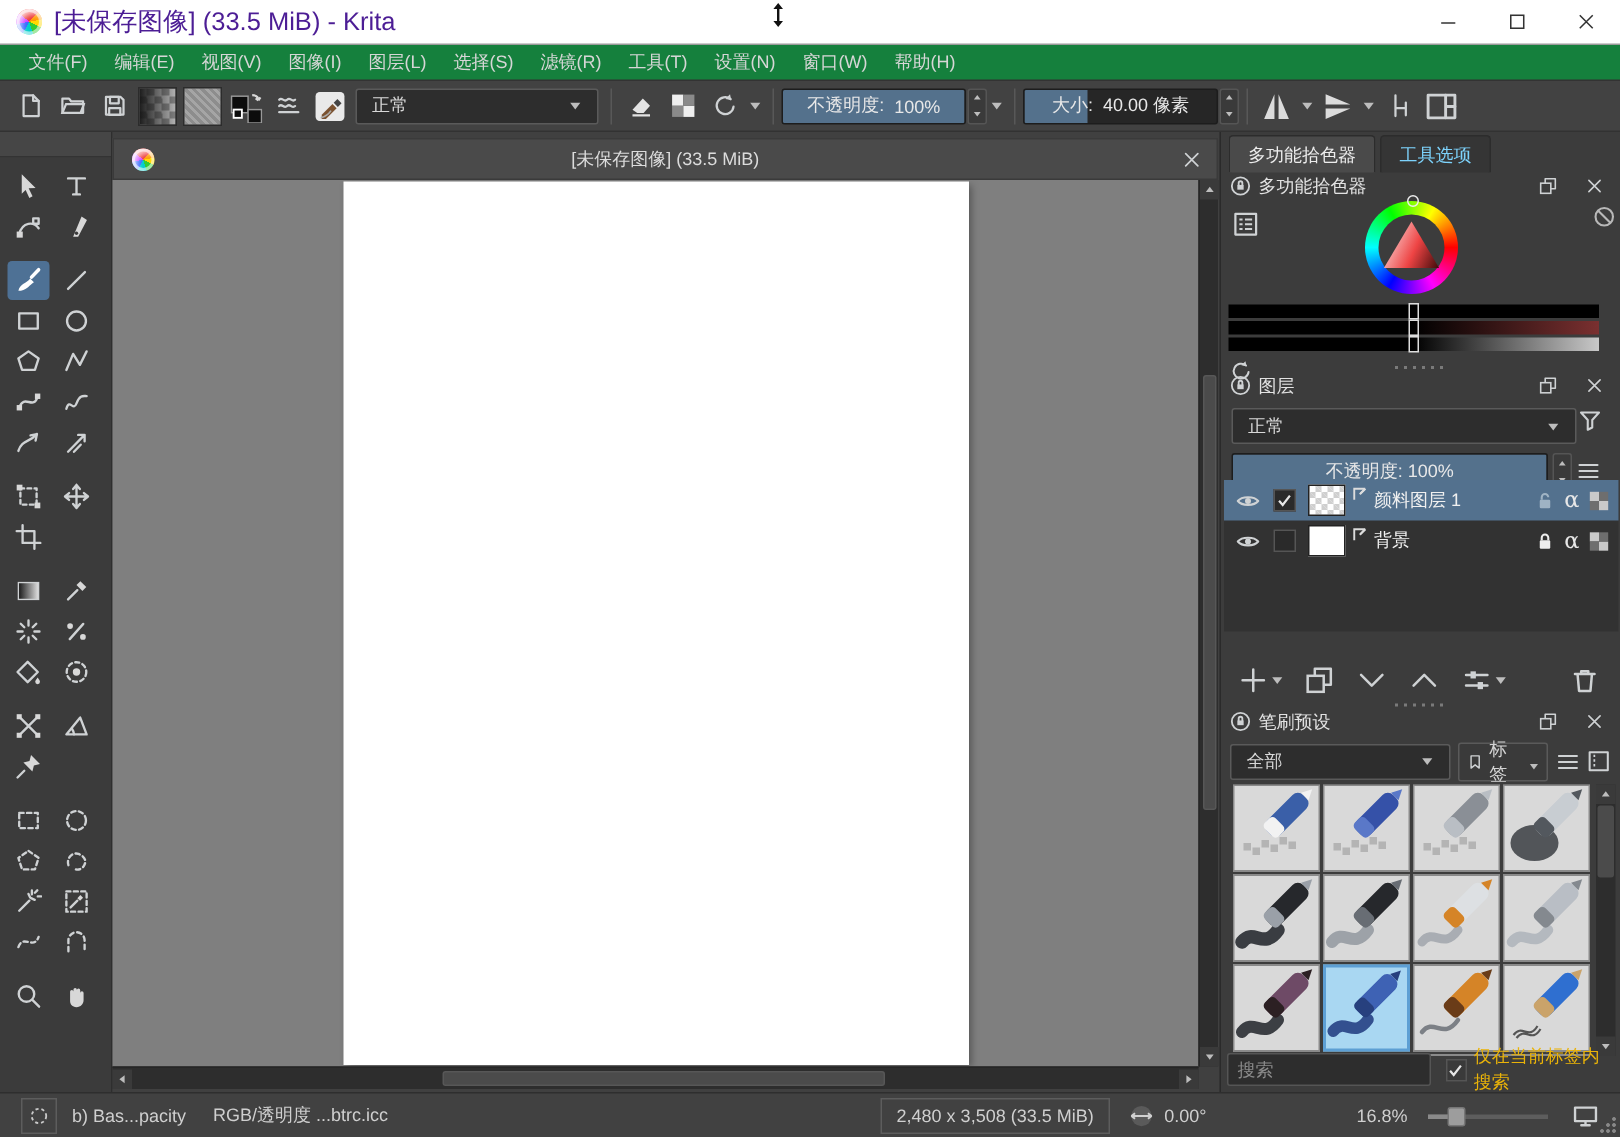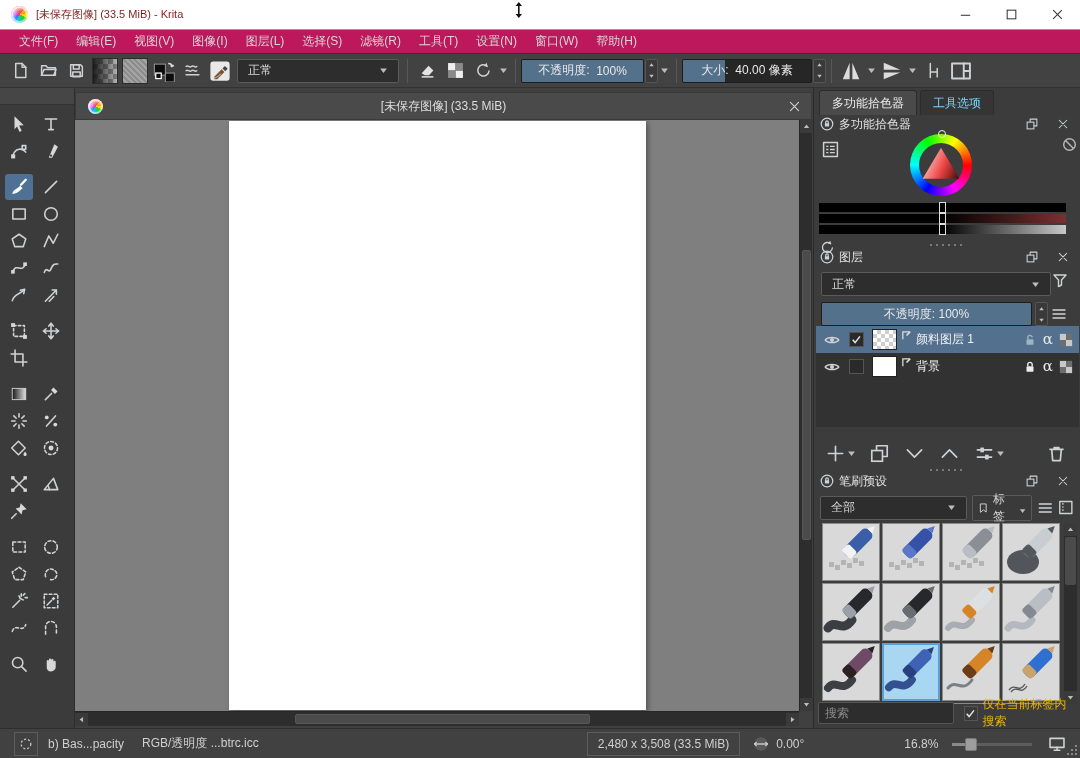--- a/index.html
+++ b/index.html
@@ -9,28 +9,28 @@
   .abs{position:absolute;}
   .icon{display:inline-flex;align-items:center;justify-content:center;}
   .icon svg{width:100%;height:100%;display:block;}
 
   
   .titlebar{left:0;top:0;width:1080px;height:30px;background:#ffffff;color:#111;
             display:flex;align-items:center;border-bottom:1px solid #9a9a9a;box-sizing:border-box;}
   .krita-logo{width:17px;height:17px;border-radius:50%;margin:0 8px 0 11px;
       background:conic-gradient(#e33 0 12%,#f90 12% 22%,#ffd900 22% 32%,#3c3 32% 45%,#0cc 45% 58%,#36f 58% 72%,#c3f 72% 86%,#e33 86% 100%);
       box-shadow:inset 0 0 0 2px rgba(255,255,255,.55), inset 3px 3px 4px rgba(255,255,255,.8);}
-  .win-title{font-size:11px;color:#7f1d1d;}
+  .win-title{font-size:17px;color:#4c1d95;}
   .win-btns{margin-left:auto;display:flex;height:100%;}
   .win-btn{width:46px;height:100%;display:flex;align-items:center;justify-content:center;}
   .win-btn .icon{width:11px;height:11px;}
   .mouse-cursor{left:514px;top:2px;width:12px;height:20px;}
 
   
-  .menubar{left:0;top:30px;width:1080px;height:24px;background:#be185d;display:flex;align-items:center;padding-left:10px;box-sizing:border-box;border-bottom:1px solid #333;}
+  .menubar{left:0;top:30px;width:1080px;height:24px;background:#15803d;display:flex;align-items:center;padding-left:10px;box-sizing:border-box;border-bottom:1px solid #333;}
   .menu-item{padding:0 9px;height:100%;display:flex;align-items:center;color:#d6d6d6;cursor:default;}
 
   
   .toolbar{left:0;top:54px;width:1080px;height:34px;background:#424242;border-bottom:1px solid #323232;
            display:flex;align-items:center;box-sizing:border-box;padding-left:6px;}
   .tbtn{width:26px;height:26px;border-radius:2px;display:flex;align-items:center;justify-content:center;margin:0 1px;}
   .tbtn .icon{width:17px;height:17px;}
   .tbtn.big .icon{width:22px;height:22px;}
   .swatch{width:26px;height:26px;margin:0 2px;border:1px solid #2c2c2c;box-sizing:border-box;}
   .swatch-gradient{background:
@@ -847,21 +847,21 @@
             <svg viewBox="0 0 8 8" xmlns="http://www.w3.org/2000/svg">
               <path d="M1 2.2h6L4 6.2z" fill="#bdbdbd"></path>
             </svg>
           </span>
       </div>
       <div class="abs" style="right:8px;top:58px;width:22px;height:18px;"><span class="icon" style="width:18px;height:16px;">
             <svg viewBox="0 0 16 16" xmlns="http://www.w3.org/2000/svg">
               <path d="M2 4h12M2 8h12M2 12h12" stroke="#cfd2d4" fill="none" stroke-width="1.4" stroke-linecap="round" stroke-linejoin="round"></path>
             </svg>
           </span></div>
-      <div class="abs" style="left:2px;top:78px;width:263px;height:101px;background:#323232;">
+      <div class="abs" style="left:2px;top:72px;width:263px;height:101px;background:#323232;">
           <div class="lay-row sel" style="top: 0px; left: 0px;">
             <span class="eye icon">
               <svg viewBox="0 0 16 16" xmlns="http://www.w3.org/2000/svg">
                 <path d="M1.2 8C3.8 4.6 12.2 4.6 14.8 8 12.2 11.4 3.8 11.4 1.2 8z" stroke="#cfd2d4" fill="none" stroke-width="1.4" stroke-linecap="round" stroke-linejoin="round"></path>
                 <circle cx="8" cy="8" r="2" fill="#cfd2d4"></circle>
               </svg>
             </span>
             <span class="cbox">
               <span class="icon">
                 <svg viewBox="0 0 16 16" xmlns="http://www.w3.org/2000/svg">

